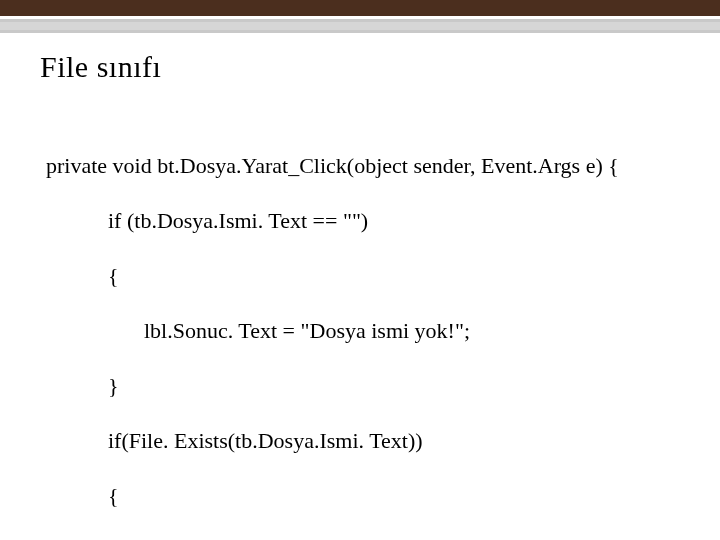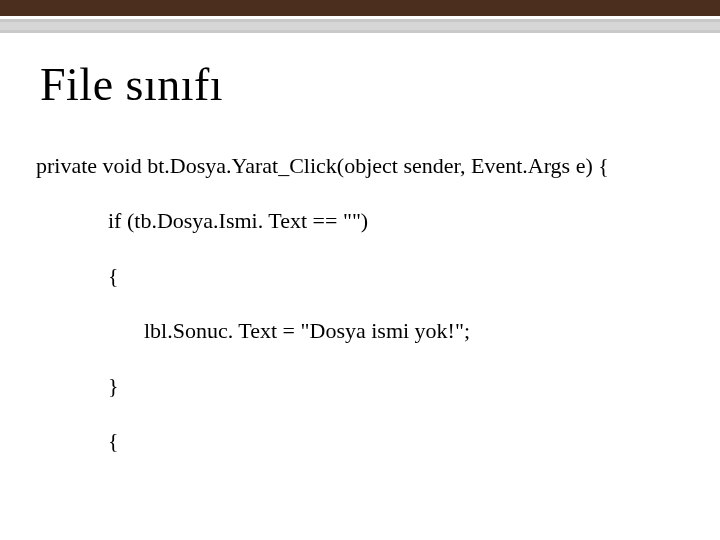--- a/index.html
+++ b/index.html
@@ -45,40 +45,39 @@
   }
   .bar-gap {
     height: 3px;
     width: 100%;
     background: #ffffff;
   }
   .title {
     position: absolute;
     top: 50px;
     left: 40px;
-    font-size: 46px;
+    font-size: 30px;
     color: #000;
     font-weight: normal;
     letter-spacing: 0.5px;
-    margin-top: 8px;
   }
   .body {
     position: absolute;
     top: 124px;
     left: 36px;
     right: 30px;
     font-size: 22px;
     line-height: 1.25;
     color: #000;
     white-space: pre;
     font-family: "Times New Roman", Times, serif;
   }
   .indent1 { padding-left: 72px; display: block; }
   .indent2 { padding-left: 108px; display: block; }
-  .line { display: block; }
+  .line { display: block; margin-left: 10px; }
 </style>
 </head>
 <body>
 
 <div class="slide">
 
   <div class="top-bars">
     <div class="bar-brown"></div>
     <div class="bar-gap"></div>
     <div class="bar-grey-top"></div>
@@ -87,20 +86,21 @@
   </div>
 
   <div class="title">File sınıfı</div>
 
   <div class="body">
 <span class="line">private void bt.Dosya.Yarat_Click(object sender, Event.Args e) {</span>
 <span class="indent1">if (tb.Dosya.Ismi. Text == "")</span>
 <span class="indent1">{</span>
 <span class="indent2">lbl.Sonuc. Text = "Dosya ismi yok!";</span>
 <span class="indent1">}</span>
+<span class="indent1">if(File. Exists(tb.Dosya.Ismi. Text))</span>
 <span class="indent1">{</span>
 
 
 
 
 
 
   </div>
 
 </div>

